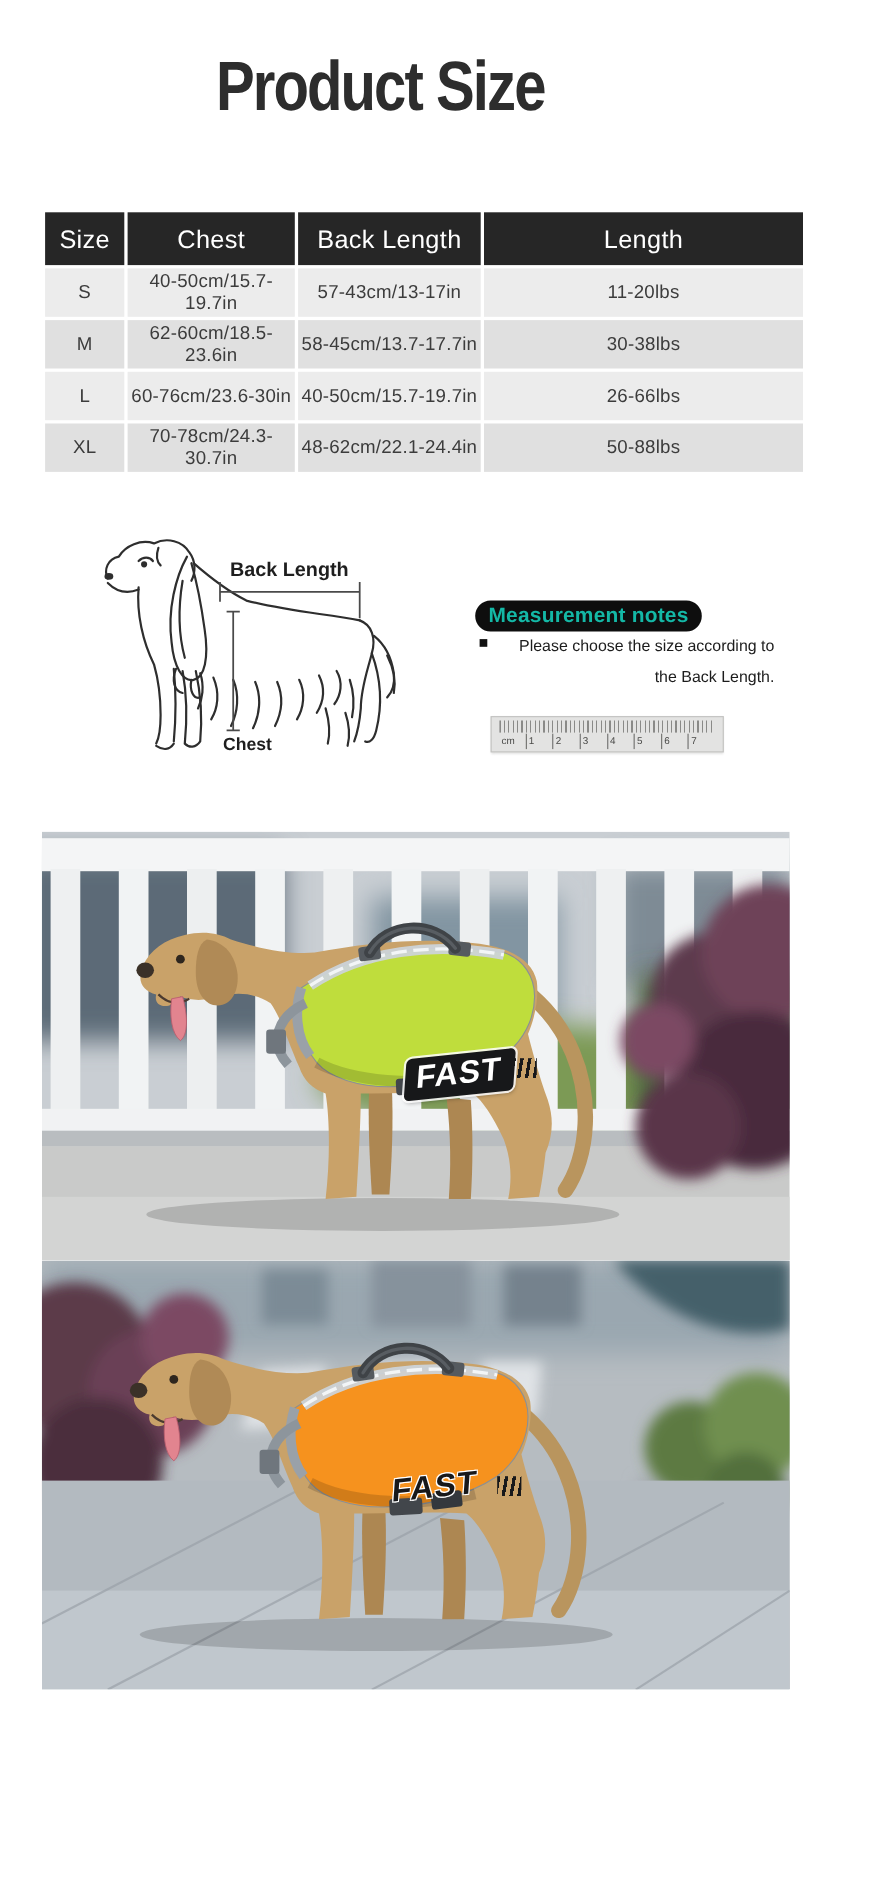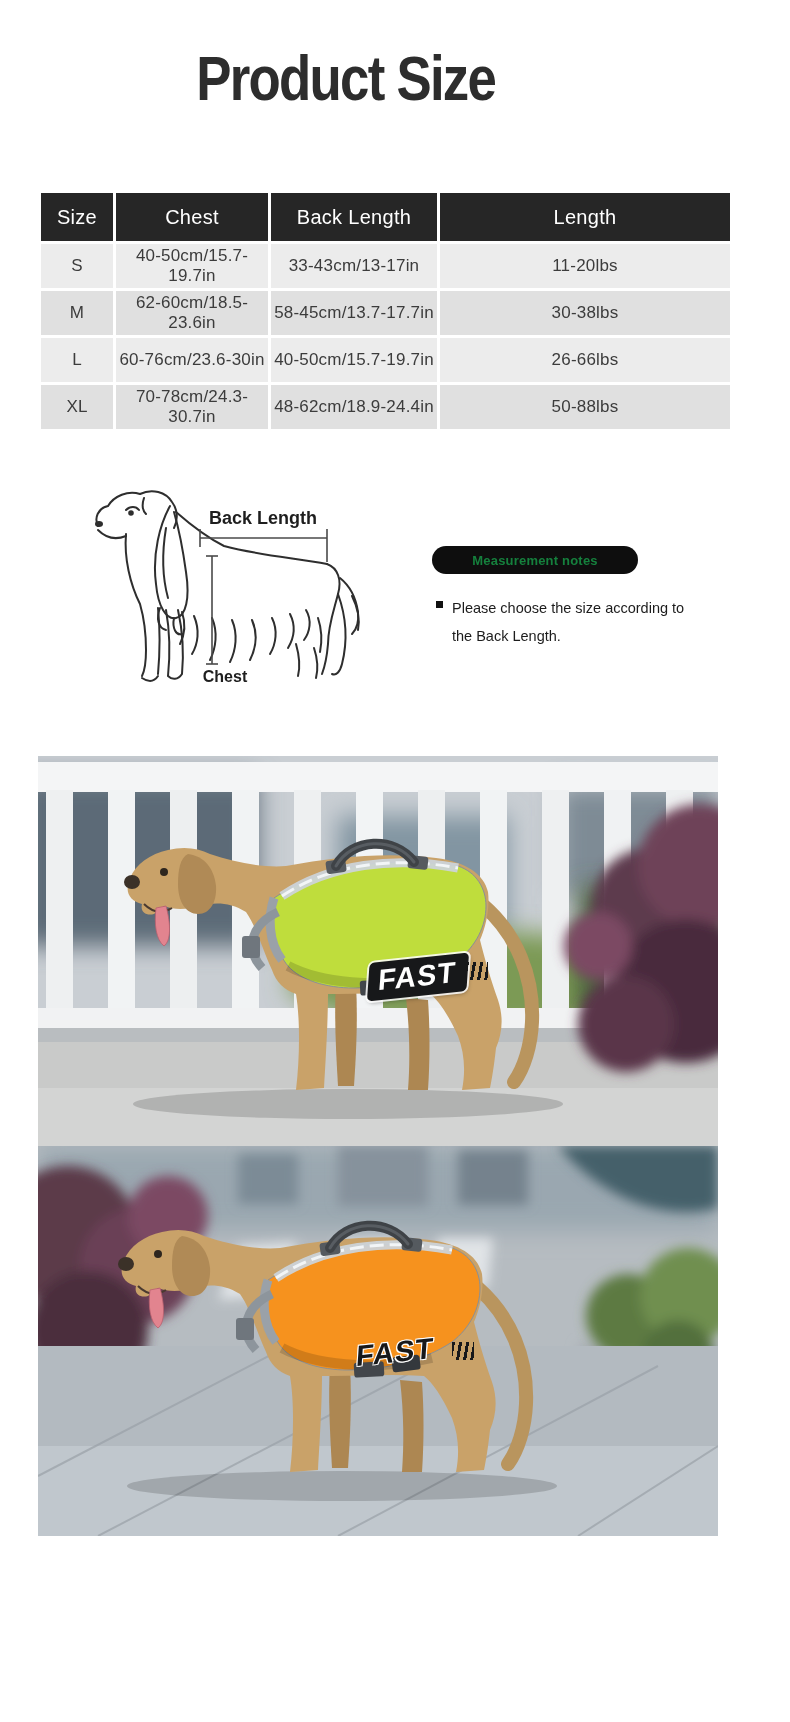--- a/index.html
+++ b/index.html
@@ -7,35 +7,35 @@
           font-family:"Liberation Sans", sans-serif;}
 
   
   .title{position:absolute;top:44px;left:0;width:692px;text-align:center;}
   .title span{display:inline-block;font-size:60px;font-weight:800;color:#2d2d2d;
               letter-spacing:-2px;transform:scaleX(.88) scaleY(1.06);}
 
   
   .size-table-wrap{position:absolute;top:190px;left:38px;width:680px;}
   table.size-table{width:680px;border-collapse:separate;border-spacing:3px 3px;table-layout:fixed;}
-  table.size-table th{background:#262626;color:#fff;font-size:20px;font-weight:400;height:46px;
+  table.size-table th{background:#262626;color:#fff;font-size:23px;font-weight:400;height:46px;
                       letter-spacing:.3px;}
   table.size-table td{font-size:17px;color:#3c3c3c;text-align:center;height:42px;letter-spacing:.2px;}
   table.size-table tr.r-light td{background:#ececec;}
   table.size-table tr.r-dark  td{background:#e0e0e0;}
   td.size-cell{font-size:26px;font-weight:400;color:#1d1d1d;}
   col.c-size{width:72px;} col.c-chest{width:152px;} col.c-back{width:166px;} col.c-weight{width:290px;}
 
   
   .diagram-dog{position:absolute;top:468px;left:82px;width:316px;height:244px;}
   .notes{position:absolute;top:546px;left:432px;width:286px;}
-  .notes-pill{width:206px;height:28px;border-radius:15px;background:#0e0e0e;color:#15803d;
-              font-size:13px;font-weight:600;display:flex;align-items:center;justify-content:center;
+  .notes-pill{width:206px;height:28px;border-radius:15px;background:#0e0e0e;color:#14b8a6;
+              font-size:19px;font-weight:600;display:flex;align-items:center;justify-content:center;
               letter-spacing:.2px;}
-  .note-row{display:flex;margin-top:20px;margin-left:4px;}
+  .note-row{display:flex;margin-left:4px;text-align:right;}
   .note-bullet{width:7px;height:7px;background:#111;margin:7px 9px 0 0;flex:none;}
   .note-text{font-size:14.5px;color:#1c1c1c;width:252px;line-height:1.95;}
   .ruler{margin:20px 0 0 14px;width:196px;background:#e3e3e2;border:1px solid #c2c2c0;
          padding:3px 7px 2px 7px;box-shadow:0 1px 2px rgba(0,0,0,.12);}
   .ruler-ticks{height:11px;background:repeating-linear-gradient(90deg,#8a8a88 0 1px,rgba(0,0,0,0) 1px 4px);}
   .ruler-nums{display:flex;font-size:9px;color:#4a4a48;margin-top:1px;}
   .ruler-nums span{flex:1;border-left:1px solid #6d6d6b;padding:1px 0 0 2px;height:13px;}
   .ruler-nums span.unit{border-left:none;}
 
   
@@ -75,39 +75,39 @@
           <th>Size</th>
           <th>Chest</th>
           <th>Back Length</th>
           <th>Length</th>
         </tr>
       </thead>
       <tbody>
         <tr class="r-light">
           <td class="size-cell">S</td>
           <td>40-50cm/15.7-19.7in</td>
-          <td>33-43cm/13-17in</td>
+          <td>57-43cm/13-17in</td>
           <td>11-20lbs</td>
         </tr>
         <tr class="r-dark">
           <td class="size-cell">M</td>
           <td>62-60cm/18.5-23.6in</td>
           <td>58-45cm/13.7-17.7in</td>
           <td>30-38lbs</td>
         </tr>
         <tr class="r-light">
           <td class="size-cell">L</td>
           <td>60-76cm/23.6-30in</td>
           <td>40-50cm/15.7-19.7in</td>
           <td>26-66lbs</td>
         </tr>
         <tr class="r-dark">
           <td class="size-cell">XL</td>
           <td>70-78cm/24.3-30.7in</td>
-          <td>48-62cm/18.9-24.4in</td>
+          <td>48-62cm/22.1-24.4in</td>
           <td>50-88lbs</td>
         </tr>
       </tbody>
     </table>
   </div>
 
   <svg class="diagram-dog" viewBox="0 0 316 244">
     <g fill="none" stroke="#2e2e2e" stroke-width="2" stroke-linecap="round">
 
       <path d="M16,58 C12,50 16,40 26,38 C32,28 46,22 58,26 C70,20 84,24 90,34 C96,42 96,52 92,60"></path>
@@ -160,20 +160,33 @@
       <line x1="124" y1="196" x2="136" y2="196"></line>
     </g>
     <text x="143" y="214" text-anchor="middle" font-size="16" font-weight="600" fill="#1e1e1e">Chest</text>
   </svg>
 
   <div class="notes">
     <div class="notes-pill">Measurement notes</div>
     <div class="note-row">
       <div class="note-bullet"></div>
       <div class="note-text">Please choose the size according to the Back Length.</div>
+    </div>
+    <div class="ruler">
+      <div class="ruler-ticks"></div>
+      <div class="ruler-nums">
+        <span class="unit">cm</span>
+        <span>1</span>
+        <span>2</span>
+        <span>3</span>
+        <span>4</span>
+        <span>5</span>
+        <span>6</span>
+        <span>7</span>
+      </div>
     </div>
   </div>
 
   <figure class="photo" id="photo1">
     <svg viewBox="0 0 680 390">
       <defs>
         <filter id="b6a" x="-40%" y="-40%" width="180%" height="180%">
             <feGaussianBlur stdDeviation="6"></feGaussianBlur>
           </filter>
         <filter id="b12a" x="-40%" y="-40%" width="180%" height="180%">

